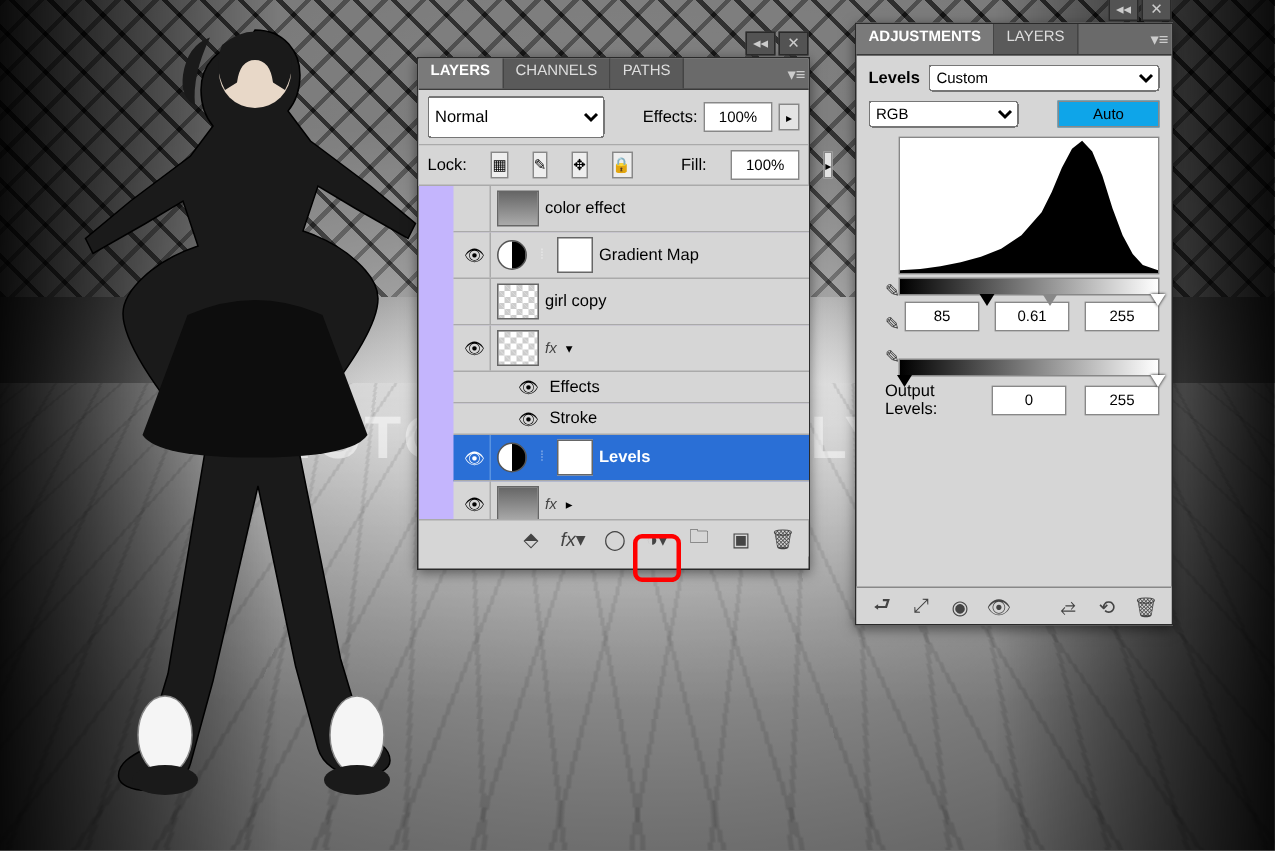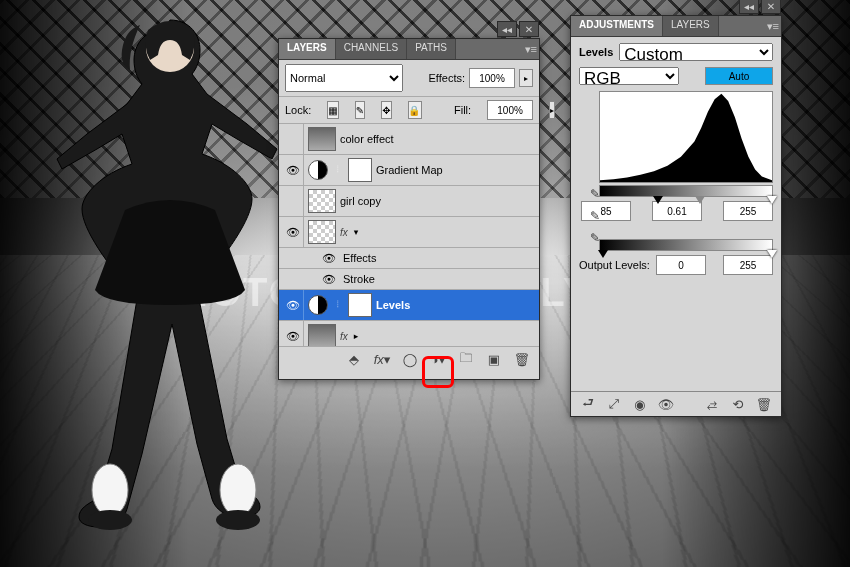--- a/index.html
+++ b/index.html
@@ -145,20 +145,21 @@
   }
   .lock-row .icon-sq {
     width:16px; height:16px; border:1px solid #888;
     background:#eee; display:flex;align-items:center;justify-content:center;
     font-size:10px; cursor:pointer;
   }
   .layers-list {
     height: 222px;
     overflow-y: scroll;
     background:#c4b5fd;
+    padding-left:23px;
   }
   .layer-row {
     display:flex; align-items:center;
     height: 30px;
     border-bottom:1px solid #aaa;
     padding: 0 4px;
     gap: 4px;
     background:#d6d6d6;
   }
   .layer-row.sub { padding-left: 40px; height: 20px; }
@@ -220,21 +221,21 @@
   }
 
   
   #adj-panel {
     left: 570px; top: 15px; width: 210px; height: 400px;
     background: #d6d6d6;
   }
   .adj-body { padding: 6px 8px; }
   .adj-row { display:flex; align-items:center; gap:6px; margin-bottom:6px;}
   .adj-label { font-size:11px; }
-  select.adj-sel { flex:1; height:18px; font-size:17px; }
+  select.adj-sel { flex:1; height:18px; font-size:10px; }
   .btn-auto {
     width:68px; height:18px; font-size:10px;
     border:1px solid #888; background:#0ea5e9; cursor:pointer;
   }
   .histogram {
     position: relative;
     height: 90px;
     margin: 4px 0 2px 20px;
     border:1px solid #888;
     background:#fff;
@@ -258,27 +259,27 @@
   }
   .slider-tri {
     position:absolute; bottom:-8px; width:0;height:0;
     border-left:5px solid transparent; border-right:5px solid transparent;
     border-top: 8px solid #000;
     cursor:pointer;
   }
   .slider-tri.mid { border-top-color:#888;}
   .slider-tri.white-t { border-top-color:#fff; filter: drop-shadow(0 0 1px #000);}
   .inputs-row {
-    display:flex; justify-content:space-between; margin-left:2px; gap:10px;
+    display:flex; justify-content:space-between; margin-left:24px; gap:10px;
   }
   .inputs-row input {
     width:44px; height:16px; text-align:center; font-size:10px; border:1px solid #888;
   }
   .out-ramp { height:10px; margin:4px 0 4px 20px; background:linear-gradient(to right,#000,#fff); border:1px solid #888; position:relative;}
-  .out-row { display:flex; align-items:center; gap:6px; margin-left:0;}
+  .out-row { display:flex; align-items:center; gap:6px; margin-left:11px;}
   .adj-footer {
     position:absolute; bottom:0; left:0; right:0;
     height:24px; border-top:1px solid #888;
     display:flex; align-items:center; gap:8px; padding:0 8px;
     background:#d6d6d6;
   }
   .adj-footer .footer-ic { font-size:13px; }
   .adj-footer .gap { flex:1; }
 
   

